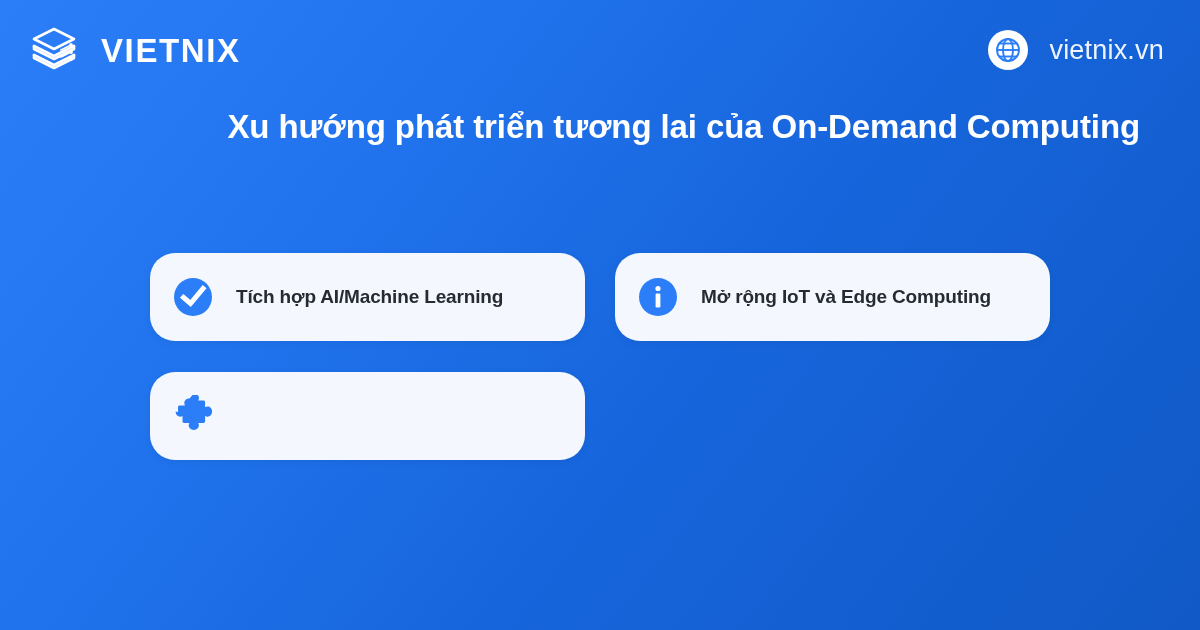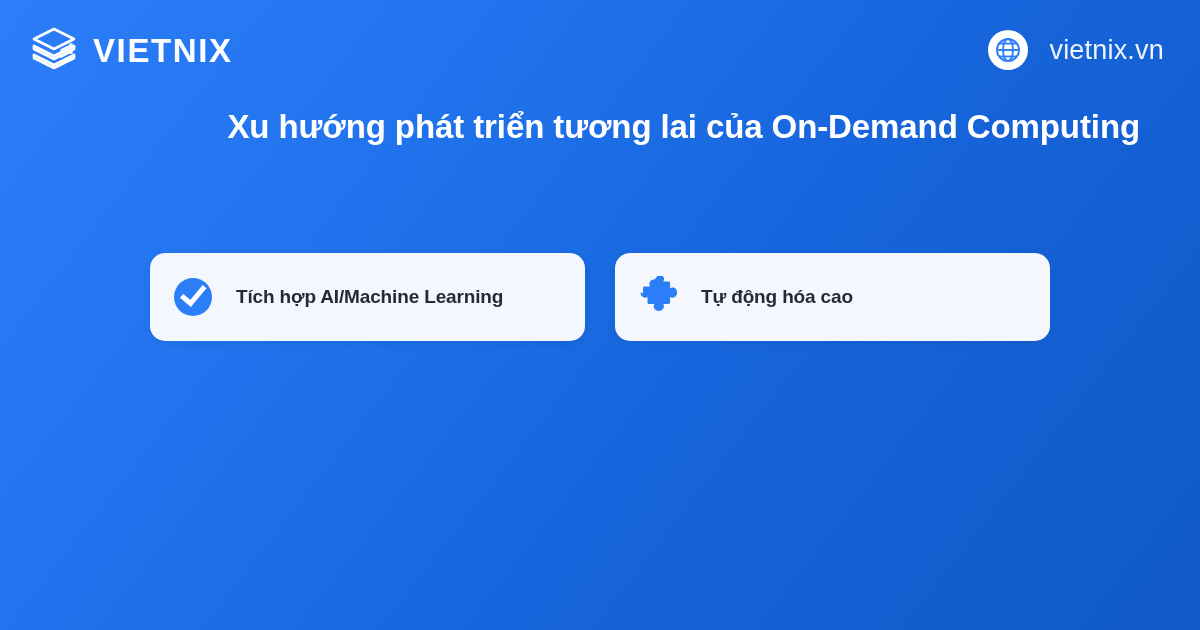--- a/index.html
+++ b/index.html
@@ -33,21 +33,21 @@
     height: 100px;
     display: flex;
     align-items: center;
     justify-content: space-between;
     padding: 0 36px 0 28px;
   }
 
   .brand {
     display: flex;
     align-items: center;
-    gap: 13px;
+    gap: 21px;
   }
 
   .brand-logo {
     width: 52px;
     height: 52px;
     display: block;
     flex: 0 0 auto;
   }
 
   .brand-word {
@@ -110,21 +110,21 @@
     width: 900px;
     display: grid;
     grid-template-columns: 435px 435px;
     grid-template-rows: 88px 88px;
     column-gap: 30px;
     row-gap: 31px;
   }
 
   .card {
     background: #f4f8fe;
-    border-radius: 15px;
+    border-radius: 25px;
     display: flex;
     align-items: center;
     padding-left: 22px;
     gap: 22px;
     box-shadow: 0 2px 7px rgba(8, 45, 110, 0.10);
   }
 
   .card-icon {
     width: 42px;
     height: 42px;
@@ -201,20 +201,30 @@
     <div class="card">
       <span class="card-icon">
         <svg viewBox="0 0 42 42" width="42" height="42" aria-hidden="true">
           <circle cx="21" cy="21" r="19" fill="#2b7ef7"></circle>
           <path d="M11.5 21.5 L18.5 27.5 L31 12.5" fill="none" stroke="#ffffff" stroke-width="5" stroke-linecap="square" stroke-linejoin="miter"></path>
         </svg>
       </span>
       <span class="card-label">Tích hợp AI/Machine Learning</span>
     </div>
 
+    <div class="card">
+      <span class="card-icon">
+        <svg viewBox="0 0 42 42" width="42" height="42" aria-hidden="true">
+          <circle cx="21" cy="21" r="19" fill="#2b7ef7"></circle>
+          <circle cx="21" cy="12.5" r="2.6" fill="#ffffff"></circle>
+          <rect x="18.6" y="17.5" width="4.8" height="14" rx="1.2" fill="#ffffff"></rect>
+        </svg>
+      </span>
+      <span class="card-label">Mở rộng IoT và Edge Computing</span>
+    </div>
 
     <div class="card">
       <span class="card-icon">
         <svg viewBox="0 0 42 42" width="42" height="42" aria-hidden="true">
           <path fill="#2b7ef7" d="M17.5 3.5
             c-3.2 0-5.2 2.1-5.2 4.6 0 0.9 0.3 1.7 0.7 2.4
             H7.6 c-0.9 0-1.6 0.7-1.6 1.6 v5.2
             c-0.7-0.4-1.5-0.7-2.4-0.7 0 0 0 0 0 0
             v0 c0 0 0 0 0 0 v0
             c0 0 0 0 0 0 c-0.1 3.1 2 5.1 4.5 5.1
@@ -222,19 +232,18 @@
             c0 0.9 0.7 1.6 1.6 1.6 h5.3
             c-0.4 0.7-0.7 1.5-0.7 2.4 0 2.5 2 4.6 5.1 4.6
             3.1 0 5.1-2.1 5.1-4.6 0-0.9-0.3-1.7-0.7-2.4
             h5.3 c0.9 0 1.6-0.7 1.6-1.6 v-5.3
             c0.7 0.4 1.5 0.7 2.4 0.7 2.5 0 4.6-2 4.6-5.1
             0-3.1-2.1-5.1-4.6-5.1-0.9 0-1.7 0.3-2.4 0.7
             v-5.2 c0-0.9-0.7-1.6-1.6-1.6 h-5.2
             c0.4-0.7 0.7-1.5 0.7-2.4 0-2.5-2-4.6-5.2-4.6 z"></path>
         </svg>
       </span>
-      <span class="card-label">Tự động hóa cao</span>
     </div>
 
 
   </div>
 
 </div>
 
 </body></html>

